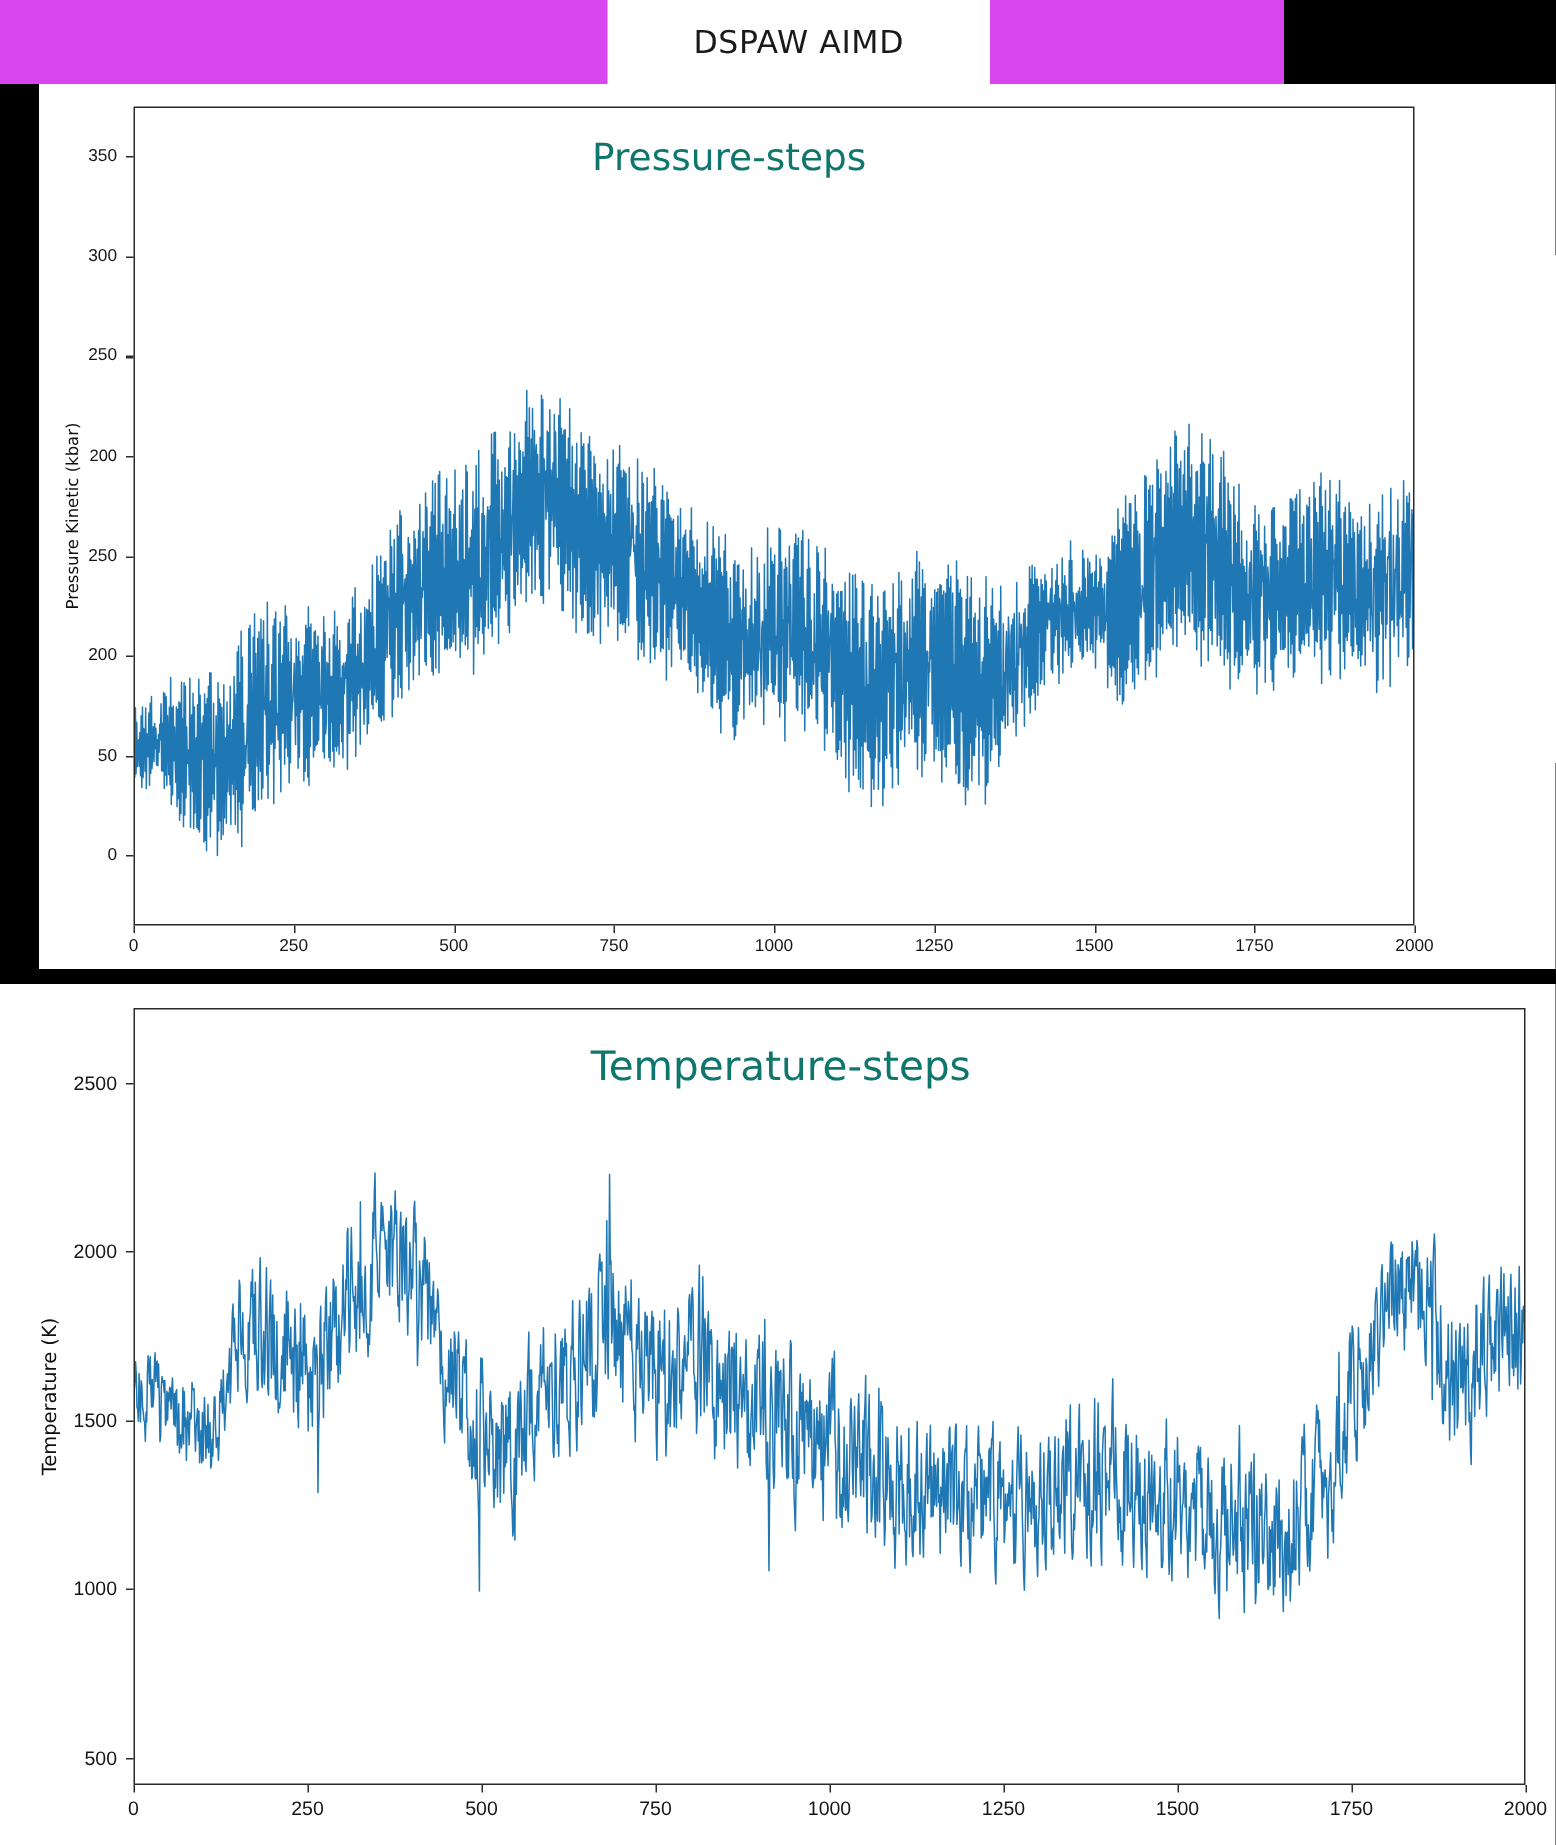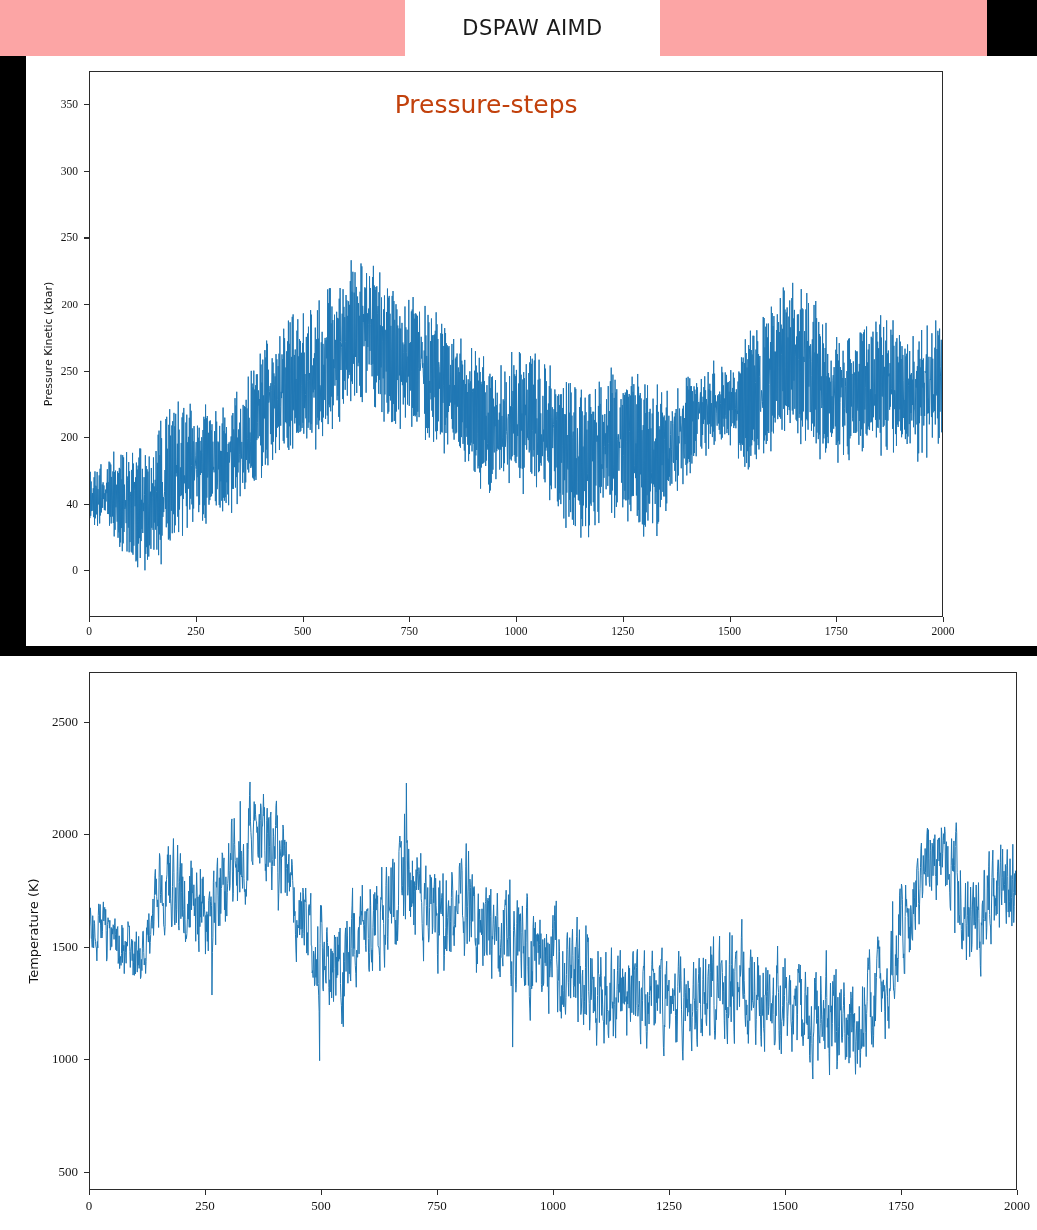--- a/index.html
+++ b/index.html
@@ -4,22 +4,23 @@
 <title>DSPAW AIMD</title>
 <style>
   html,body{margin:0;padding:0;background:#000;}
   body{
     width:1037px;height:1230px;position:relative;overflow:hidden;
     font-family:"DejaVu Sans","Liberation Sans",sans-serif;
   }
 
   
   #title-band{
-    position:absolute;left:0;top:0;width:987px;height:56px;
-    background:#fca5a5;
+    position:absolute;left:0;top:0;width:820px;height:56px;
+    background:#d946ef;
+    padding-left:36px;
   }
   #title-tab{
     position:absolute;left:405px;top:0;width:255px;height:56px;
     background:#fff;display:flex;align-items:center;justify-content:center;
   }
   #title-text{
     font-size:21px;color:#1a1a1a;letter-spacing:.4px;
     font-family:"DejaVu Sans","Liberation Sans",sans-serif;
   }
 
@@ -39,35 +40,35 @@
     border:1.1px solid #2b2b2b;background:#fff;
   }
 
   
   .tick{position:absolute;background:#2b2b2b;}
   .tick-y{width:5px;height:1.1px;}
   .tick-x{width:1.1px;height:5px;}
 
   .ticklabel{
     position:absolute;color:#151515;
-    font-family:Liberation Serif, serif;
+    font-family:Liberation Sans, sans-serif;
     white-space:nowrap;
   }
   .ticklabel-y{text-align:right;transform:translateY(-50%);}
   .ticklabel-x{text-align:center;transform:translateX(-50%);}
 
   .axis-title{
     position:absolute;color:#101010;white-space:nowrap;
     font-family:"DejaVu Sans","Liberation Sans",sans-serif;
   }
   .axis-title-y{
     transform-origin:0 0;transform:rotate(-90deg);
   }
   .plot-title{
-    position:absolute;color:#c2410c;white-space:nowrap;
+    position:absolute;color:#0f766e;white-space:nowrap;
     transform:translateX(-50%);
     font-family:"DejaVu Sans","Liberation Sans",sans-serif;
     text-align:right;
   }
   svg{display:block;}
   .series-path{fill:none;stroke-linejoin:round;stroke-linecap:round;}
 </style>
 </head>
 <body>
 
@@ -79,21 +80,21 @@
     <span id="title-text">DSPAW AIMD</span>
   </div>
 </div>
 
 <div class="figure" id="fig-pressure">
   <div class="plot-area" id="plot-pressure" style="left: 0px; top: 0px; width: 1011px; height: 590px;">
       <div class="axes-frame" style="left: 63px; top: 15px; width: 854px; height: 546px;"></div>
       <div class="tick tick-y" style="left: 58px; top: 514.39px;"></div>
       <div class="ticklabel ticklabel-y" style="font-size: 11.5px; left: 0px; width: 52px; top: 514.39px;">0</div>
       <div class="tick tick-y" style="left: 58px; top: 447.805px;"></div>
-      <div class="ticklabel ticklabel-y" style="font-size: 11.5px; left: 0px; width: 52px; top: 447.805px;">40</div>
+      <div class="ticklabel ticklabel-y" style="font-size: 11.5px; left: 0px; width: 52px; top: 447.805px;">50</div>
       <div class="tick tick-y" style="left: 58px; top: 381.22px;"></div>
       <div class="ticklabel ticklabel-y" style="font-size: 11.5px; left: 0px; width: 52px; top: 381.22px;">200</div>
       <div class="tick tick-y" style="left: 58px; top: 314.634px;"></div>
       <div class="ticklabel ticklabel-y" style="font-size: 11.5px; left: 0px; width: 52px; top: 314.634px;">250</div>
       <div class="tick tick-y" style="left: 58px; top: 248.049px;"></div>
       <div class="ticklabel ticklabel-y" style="font-size: 11px; left: 0px; width: 52px; top: 248.049px;">200</div>
       <div class="tick tick-y" style="left: 58px; top: 181.463px;"></div>
       <div class="ticklabel ticklabel-y" style="font-size: 11.5px; left: 0px; width: 52px; top: 181.463px;">250</div>
       <div class="tick tick-y" style="left: 58px; top: 114.878px;"></div>
       <div class="ticklabel ticklabel-y" style="font-size: 11.5px; left: 0px; width: 52px; top: 114.878px;">300</div>
@@ -150,17 +151,18 @@
       <div class="ticklabel ticklabel-x" style="font-size: 13px; left: 553px; top: 542px;">1000</div>
       <div class="tick tick-x" style="left: 669px; top: 534px;"></div>
       <div class="ticklabel ticklabel-x" style="font-size: 13px; left: 669px; top: 542px;">1250</div>
       <div class="tick tick-x" style="left: 785px; top: 534px;"></div>
       <div class="ticklabel ticklabel-x" style="font-size: 13px; left: 785px; top: 542px;">1500</div>
       <div class="tick tick-x" style="left: 901px; top: 534px;"></div>
       <div class="ticklabel ticklabel-x" style="font-size: 13px; left: 901px; top: 542px;">1750</div>
       <div class="tick tick-x" style="left: 1017px; top: 534px;"></div>
       <div class="ticklabel ticklabel-x" style="font-size: 13px; left: 1017px; top: 542px;">2000</div>
       <div class="axis-title axis-title-y" style="font-size: 13px; left: 26px; top: 275px; transform: rotate(-90deg) translateX(-50%);">Temperature (K)</div>
+      <div class="plot-title" style="font-size: 27px; left: 520.52px; top: 40px;">Temperature-steps</div>
       <svg width="926" height="516" style="position: absolute; left: 90px; top: 17px;">
         <path class="series-path" d="M-1.00 273.16L-0.54 254.07L-0.07 248.59L0.39 234.85L0.86 243.88L1.32 265.26L1.78 266.28L2.25 274.44L2.71 242.71L3.18 260.30L3.64 274.99L4.10 247.50L4.57 250.59L5.03 264.88L5.50 268.39L5.96 273.89L6.42 275.06L6.89 287.89L7.35 268.45L7.82 274.91L8.28 242.65L8.74 230.89L9.21 237.25L9.67 249.57L10.14 231.45L10.60 252.91L11.06 265.02L11.53 246.69L11.99 264.99L12.46 258.32L12.92 237.97L13.38 228.89L13.85 247.96L14.31 235.83L14.78 234.33L15.24 252.02L15.70 236.34L16.17 257.61L16.63 288.09L17.10 284.92L17.56 251.75L18.02 244.71L18.49 248.51L18.95 247.40L19.42 255.14L19.88 247.37L20.34 277.18L20.81 274.37L21.27 254.47L21.74 273.70L22.20 255.67L22.66 261.13L23.13 251.76L23.59 252.85L24.06 266.34L24.52 252.76L24.98 245.60L25.45 261.86L25.91 276.79L26.38 255.97L26.84 277.92L27.30 255.00L27.77 253.52L28.23 290.51L28.70 284.08L29.16 262.79L29.62 295.62L30.09 287.03L30.55 283.47L31.02 292.38L31.48 280.42L31.94 252.10L32.41 289.62L32.87 254.75L33.34 277.78L33.80 272.27L34.26 300.65L34.73 278.14L35.19 268.14L35.66 279.45L36.12 290.26L36.58 268.93L37.05 273.25L37.51 272.00L37.98 248.60L38.44 252.66L38.90 253.69L39.37 252.81L39.83 278.33L40.30 294.46L40.76 278.22L41.22 273.21L41.69 266.24L42.15 287.66L42.62 267.63L43.08 302.10L43.54 289.83L44.01 280.71L44.47 302.32L44.94 268.67L45.40 300.90L45.86 274.72L46.33 258.74L46.79 277.04L47.26 299.12L47.72 277.63L48.18 292.22L48.65 263.35L49.11 295.36L49.58 279.81L50.04 275.35L50.50 305.63L50.97 303.76L51.43 286.42L51.90 297.61L52.36 275.15L52.82 258.48L53.29 258.18L53.75 279.68L54.22 291.98L54.68 287.18L55.14 285.26L55.61 300.51L56.07 288.72L56.54 254.74L57.00 261.57L57.46 246.91L57.93 260.59L58.39 269.09L58.86 240.54L59.32 262.24L59.78 280.51L60.25 269.65L60.71 261.44L61.18 249.31L61.64 242.88L62.10 255.30L62.57 240.23L63.03 225.99L63.50 262.34L63.96 248.79L64.42 222.48L64.89 202.75L65.35 196.35L65.82 221.45L66.28 205.83L66.74 223.56L67.21 234.01L67.67 226.86L68.14 234.60L68.60 254.48L69.06 204.71L69.53 180.47L69.99 184.50L70.46 221.46L70.92 229.88L71.38 219.74L71.85 202.22L72.31 232.06L72.78 232.85L73.24 230.17L73.70 251.88L74.17 254.59L74.63 262.22L75.10 253.47L75.56 208.73L76.02 233.51L76.49 206.36L76.95 201.88L77.42 181.73L77.88 191.24L78.34 173.35L78.81 222.45L79.27 189.96L79.74 229.99L80.20 181.88L80.66 225.29L81.13 233.93L81.59 253.94L82.06 252.95L82.52 213.25L82.98 184.04L83.45 165.56L83.91 199.22L84.38 246.93L84.84 252.02L85.30 230.15L85.77 214.61L86.23 249.87L86.70 236.77L87.16 198.79L87.62 172.09L88.09 209.59L88.55 252.58L89.02 257.11L89.48 208.90L89.94 193.61L90.41 180.40L90.87 245.73L91.34 219.72L91.80 190.35L92.26 243.55L92.73 203.75L93.19 236.39L93.66 258.94L94.12 260.11L94.58 207.99L95.05 246.76L95.51 268.86L95.98 262.51L96.44 265.64L96.90 260.48L97.37 246.22L97.83 230.92L98.30 246.18L98.76 218.09L99.22 254.32L99.69 203.10L100.15 254.21L100.62 209.93L101.08 187.75L101.54 236.85L102.01 194.81L102.47 220.14L102.94 220.78L103.40 232.61L103.86 211.79L104.33 242.90L104.79 233.74L105.26 225.52L105.72 268.29L106.18 223.64L106.65 199.68L107.11 219.08L107.58 261.27L108.04 223.75L108.50 267.25L108.97 278.82L109.43 221.79L109.90 253.69L110.36 196.18L110.82 244.15L111.29 228.74L111.75 249.53L112.22 205.73L112.68 230.27L113.14 203.85L113.61 243.40L114.07 222.96L114.54 236.81L115.00 242.27L115.46 281.07L115.93 242.39L116.39 258.74L116.86 238.70L117.32 268.36L117.78 241.53L118.25 277.90L118.71 227.42L119.18 222.85L119.64 218.65L120.10 243.26L120.57 228.62L121.03 223.65L121.50 232.81L121.96 322.03L122.42 279.58L122.89 264.82L123.35 209.26L123.82 197.80L124.28 249.73L124.74 229.78L125.21 237.96L125.67 271.98L126.14 208.81L126.60 214.25L127.06 193.29L127.53 184.92L127.99 222.13L128.46 252.91L128.92 228.16L129.38 204.76L129.85 252.75L130.31 195.32L130.78 240.61L131.24 215.45L131.70 213.10L132.17 179.79L132.63 181.94L133.10 211.71L133.56 190.02L134.02 184.88L134.49 236.79L134.95 218.35L135.42 248.52L135.88 203.82L136.34 227.94L136.81 243.07L137.27 219.74L137.74 210.42L138.20 202.84L138.66 170.27L139.13 197.38L139.59 217.41L140.06 212.71L140.52 180.33L140.98 186.86L141.45 149.06L141.91 145.91L142.38 198.05L142.84 228.47L143.30 220.34L143.77 169.77L144.23 145.29L144.70 171.62L145.16 187.56L145.62 194.40L146.09 191.51L146.55 212.46L147.02 184.72L147.48 227.87L147.94 197.26L148.41 198.88L148.87 168.31L149.34 178.11L149.80 219.21L150.26 128.22L150.73 201.62L151.19 177.99L151.66 203.90L152.12 203.02L152.58 215.42L153.05 183.39L153.51 171.15L153.98 205.45L154.44 218.62L154.90 216.22L155.37 231.53L155.83 216.49L156.30 223.41L156.76 207.60L157.22 170.03L157.69 207.43L158.15 176.64L158.62 135.43L159.08 152.58L159.54 122.33L160.01 108.97L160.47 148.13L160.94 159.51L161.40 166.87L161.86 188.17L162.33 188.82L162.79 191.80L163.26 158.02L163.72 146.70L164.18 128.62L164.65 147.39L165.11 131.20L165.58 141.73L166.04 147.36L166.50 148.81L166.97 159.60L167.43 153.84L167.90 181.66L168.36 184.48L168.82 154.26L169.29 141.24L169.75 190.37L170.22 147.71L170.68 130.75L171.14 134.87L171.61 184.52L172.07 153.94L172.54 153.01L173.00 140.79L173.46 121.08L173.93 142.99L174.39 134.31L174.86 177.19L175.32 197.64L175.78 190.90L176.25 208.18L176.71 147.24L177.18 135.15L177.64 160.79L178.10 193.85L178.57 145.17L179.03 144.40L179.50 173.39L179.96 189.47L180.42 142.83L180.89 139.06L181.35 193.77L181.82 217.01L182.28 193.44L182.74 186.76L183.21 155.41L183.67 163.37L184.14 192.91L184.60 173.38L185.06 185.74L185.53 152.53L185.99 132.27L186.46 127.91L186.92 155.01L187.38 142.54L187.85 199.84L188.31 237.38L188.78 220.84L189.24 206.05L189.70 167.68L190.17 175.46L190.63 183.15L191.10 220.25L191.56 185.19L192.02 167.39L192.49 183.54L192.95 151.99L193.42 155.28L193.88 182.45L194.34 172.58L194.81 166.93L195.27 219.63L195.74 180.34L196.20 168.85L196.66 195.53L197.13 222.83L197.59 191.37L198.06 209.61L198.52 188.76L198.98 181.27L199.45 218.27L199.91 200.65L200.38 213.91L200.84 199.40L201.30 202.14L201.77 186.26L202.23 191.31L202.70 207.52L203.16 217.69L203.62 249.49L204.09 214.42L204.55 242.82L205.02 238.37L205.48 261.17L205.94 277.98L206.41 288.93L206.87 247.24L207.34 264.51L207.80 252.09L208.26 253.37L208.73 254.93L209.19 227.19L209.66 262.02L210.12 246.68L210.58 219.62L211.05 256.29L211.51 228.49L211.98 265.10L212.44 256.42L212.90 215.05L213.37 219.63L213.83 260.43L214.30 272.26L214.76 226.76L215.22 228.95L215.69 214.99L216.15 230.60L216.62 280.10L217.08 278.36L217.54 259.58L218.01 282.19L218.47 235.92L218.94 231.57L219.40 231.71L219.86 242.23L220.33 232.29L220.79 220.18L221.26 272.47L221.72 272.61L222.18 299.98L222.65 297.58L223.11 304.56L223.58 278.07L224.04 282.08L224.50 312.79L224.97 311.07L225.43 274.17L225.90 304.38L226.36 286.41L226.82 312.24L227.29 312.99L227.75 253.49L228.22 310.45L228.68 322.87L229.14 338.23L229.61 387.70L230.07 270.56L230.54 232.35L231.00 248.83L231.46 232.60L231.93 250.19L232.39 274.89L232.86 314.98L233.32 318.06L233.78 275.85L234.25 268.92L234.71 297.04L235.18 293.15L235.64 307.86L236.10 310.25L236.57 258.30L237.03 254.50L237.50 269.45L237.96 283.47L238.42 273.10L238.89 314.57L239.35 331.96L239.82 306.74L240.28 318.95L240.74 275.92L241.21 275.87L241.67 325.02L242.14 278.15L242.60 299.28L243.06 280.16L243.53 328.54L243.99 295.58L244.46 262.08L244.92 265.62L245.38 264.14L245.85 322.49L246.31 283.99L246.78 304.81L247.24 263.85L247.70 302.16L248.17 271.88L248.63 288.28L249.10 258.92L249.56 286.13L250.02 255.02L250.49 310.67L250.95 324.74L251.42 332.82L251.88 350.93L252.34 345.95L252.81 299.34L253.27 353.75L253.74 279.78L254.20 323.25L254.66 288.39L255.13 261.85L255.59 254.88L256.06 298.49L256.52 271.99L256.98 248.03L257.45 262.94L257.91 310.25L258.38 279.37L258.84 280.27L259.30 300.81L259.77 253.93L260.23 302.00L260.70 308.02L261.16 275.43L261.62 245.25L262.09 232.15L262.55 214.93L263.02 283.43L263.48 240.35L263.94 275.44L264.41 240.32L264.87 281.52L265.34 292.78L265.80 300.69L266.26 314.23L266.73 277.16L267.19 284.16L267.66 284.13L268.12 257.72L268.58 254.35L269.05 280.90L269.51 243.63L269.98 243.73L270.44 223.46L270.90 251.80L271.37 238.32L271.83 242.19L272.30 212.10L272.76 248.23L273.22 247.14L273.69 252.20L274.15 266.78L274.62 251.80L275.08 238.30L275.54 272.35L276.01 278.67L276.47 238.13L276.94 236.31L277.40 237.84L277.86 235.52L278.33 265.52L278.79 294.91L279.26 298.54L279.72 279.74L280.18 216.31L280.65 232.75L281.11 274.29L281.58 289.23L282.04 276.96L282.50 297.80L282.97 254.34L283.43 237.53L283.90 221.31L284.36 262.44L284.82 219.39L285.29 262.17L285.75 225.71L286.22 237.09L286.68 213.14L287.14 230.67L287.61 222.74L288.07 272.71L288.54 274.01L289.00 274.93L289.46 282.73L289.93 297.89L290.39 239.05L290.86 224.41L291.32 226.42L291.78 194.11L292.25 230.21L292.71 246.80L293.18 232.41L293.64 250.54L294.10 278.15L294.57 294.36L295.03 261.86L295.50 271.54L295.96 212.45L296.42 194.04L296.89 210.81L297.35 263.31L297.82 276.62L298.28 245.40L298.74 203.29L299.21 232.99L299.67 237.66L300.14 238.52L300.60 240.66L301.06 194.57L301.53 250.29L301.99 220.00L302.46 194.01L302.92 185.88L303.38 244.06L303.85 206.28L304.31 189.54L304.78 244.51L305.24 271.11L305.70 247.03L306.17 271.59L306.63 257.08L307.10 237.21L307.56 267.82L308.02 252.20L308.49 232.23L308.95 178.70L309.42 169.67L309.88 163.03L310.34 174.35L310.81 171.51L311.27 168.27L311.74 217.75L312.20 222.16L312.66 212.79L313.13 184.21L313.59 242.88L314.06 203.11L314.52 140.88L314.98 223.31L315.45 246.16L315.91 187.10L316.38 110.07L316.84 169.64L317.30 167.48L317.77 222.28L318.23 214.18L318.70 175.95L319.16 196.70L319.62 238.01L320.09 199.63L320.55 243.79L321.02 207.23L321.48 233.98L321.94 232.79L322.41 187.82L322.87 230.34L323.34 203.13L323.80 252.03L324.26 208.53L324.73 218.39L325.19 261.64L325.66 212.26L326.12 196.59L326.58 216.89L327.05 184.46L327.51 198.29L327.98 207.88L328.44 216.91L328.90 194.61L329.37 200.21L329.83 214.79L330.30 220.30L330.76 180.28L331.22 225.88L331.69 229.59L332.15 250.69L332.62 267.29L333.08 264.47L333.54 288.13L334.01 233.26L334.47 210.19L334.94 226.30L335.40 209.42L335.86 192.72L336.33 232.45L336.79 252.22L337.26 240.90L337.72 214.52L338.18 254.59L338.65 269.17L339.11 264.93L339.58 234.26L340.04 201.80L340.50 205.21L340.97 230.99L341.43 204.50L341.90 225.53L342.36 260.74L342.82 254.44L343.29 214.88L343.75 229.84L344.22 211.66L344.68 201.24L345.14 259.32L345.61 205.22L346.07 232.22L346.54 242.49L347.00 240.48L347.46 281.74L347.93 300.58L348.39 260.48L348.86 214.52L349.32 262.35L349.78 207.66L350.25 228.03L350.71 239.78L351.18 240.91L351.64 224.55L352.10 220.31L352.57 243.05L353.03 200.47L353.50 262.92L353.96 297.65L354.42 282.37L354.89 263.02L355.35 276.06L355.82 254.31L356.28 207.44L356.74 277.97L357.21 262.52L357.67 244.46L358.14 233.44L358.60 227.56L359.06 254.12L359.53 278.14L359.99 232.90L360.46 248.23L360.92 278.85L361.38 224.39L361.85 199.21L362.31 203.07L362.78 217.82L363.24 262.25L363.70 253.76L364.17 272.79L364.63 251.45L365.10 233.11L365.56 254.20L366.02 225.04L366.49 217.58L366.95 237.39L367.42 239.39L367.88 241.03L368.34 221.90L368.81 230.40L369.27 193.91L369.74 190.08L370.20 206.68L370.66 220.44L371.13 190.81L371.59 185.58L372.06 197.26L372.52 242.74L372.98 244.97L373.45 259.87L373.91 248.52L374.38 282.68L374.84 268.78L375.30 233.97L375.77 193.17L376.23 170.53L376.70 244.15L377.16 270.80L377.62 233.81L378.09 211.95L378.55 178.13L379.02 218.48L379.48 268.41L379.94 206.11L380.41 214.60L380.87 248.63L381.34 264.15L381.80 211.15L382.26 201.37L382.73 248.37L383.19 214.62L383.66 222.91L384.12 213.53L384.58 221.92L385.05 267.08L385.51 272.39L385.98 265.25L386.44 299.54L386.90 274.34L387.37 290.96L387.83 241.03L388.30 220.73L388.76 271.43L389.22 246.67L389.69 236.06L390.15 259.45L390.62 247.19L391.08 252.88L391.54 261.88L392.01 235.80L392.47 261.53L392.94 292.80L393.40 229.66L393.86 232.31L394.33 282.66L394.79 278.69L395.26 230.67L395.72 228.51L396.18 214.45L396.65 281.03L397.11 282.27L397.58 226.50L398.04 225.07L398.50 227.36L398.97 267.40L399.43 222.29L399.90 281.67L400.36 243.70L400.82 216.08L401.29 276.79L401.75 305.64L402.22 263.31L402.68 266.21L403.14 246.39L403.61 231.87L404.07 250.82L404.54 271.61L405.00 259.61L405.46 243.31L405.93 253.99L406.39 267.80L406.86 242.38L407.32 220.19L407.78 243.70L408.25 295.42L408.71 254.17L409.18 298.54L409.64 282.61L410.10 304.03L410.57 274.18L411.03 265.57L411.50 250.02L411.96 284.36L412.42 285.22L412.89 293.17L413.35 237.01L413.82 258.96L414.28 281.55L414.74 234.56L415.21 226.69L415.67 232.12L416.14 217.21L416.60 253.94L417.06 283.34L417.53 266.71L417.99 264.65L418.46 221.68L418.92 283.34L419.38 263.59L419.85 206.70L420.31 256.14L420.78 301.45L421.24 312.99L421.70 288.51L422.17 311.33L422.63 374.08L423.10 319.14L423.56 257.38L424.02 238.17L424.49 253.69L424.95 264.91L425.42 303.89L425.88 319.20L426.34 311.83L426.81 250.32L427.27 227.39L427.74 282.41L428.20 239.74L428.66 234.54L429.13 278.41L429.59 241.48L430.06 248.02L430.52 240.70L430.98 285.86L431.45 304.80L431.91 259.32L432.38 232.95L432.84 253.94L433.30 280.31L433.77 273.27L434.23 305.19L434.70 312.88L435.16 256.81L435.62 311.98L436.09 269.83L436.55 234.87L437.02 220.59L437.48 223.57L437.94 293.63L438.41 312.46L438.87 284.13L439.34 323.72L439.80 335.95L440.26 347.53L440.73 314.55L441.19 268.21L441.66 315.82L442.12 298.30L442.58 312.80L443.05 254.10L443.51 243.05L443.98 273.27L444.44 255.26L444.90 287.74L445.37 249.32L445.83 283.04L446.30 309.33L446.76 261.52L447.22 268.25L447.69 260.52L448.15 279.84L448.62 261.63L449.08 291.57L449.54 271.49L450.01 246.85L450.47 285.26L450.94 260.61L451.40 311.66L451.86 318.87L452.33 314.45L452.79 266.49L453.26 312.61L453.72 309.96L454.18 278.93L454.65 265.27L455.11 289.85L455.58 274.51L456.04 292.92L456.50 261.01L456.97 282.68L457.43 313.51L457.90 269.74L458.36 317.14L458.82 340.73L459.29 270.95L459.75 304.09L460.22 295.22L460.68 285.67L461.14 263.60L461.61 288.79L462.07 304.18L462.54 255.32L463.00 242.24L463.46 283.02L463.93 270.33L464.39 248.54L464.86 232.69L465.32 266.95L465.78 242.25L466.25 227.91L466.71 286.20L467.18 295.16L467.64 339.14L468.10 308.37L468.57 307.48L469.03 266.40L469.50 278.26L469.96 337.43L470.42 338.52L470.89 323.32L471.35 345.31L471.82 312.42L472.28 331.57L472.74 278.27L473.21 317.55L473.67 333.99L474.14 331.92L474.60 290.00L475.06 332.94L475.53 341.42L475.99 324.56L476.46 301.72L476.92 264.61L477.38 259.50L477.85 276.46L478.31 309.52L478.78 323.25L479.24 285.08L479.70 264.70L480.17 290.96L480.63 325.12L481.10 291.89L481.56 305.10L482.02 269.14L482.49 256.21L482.95 282.29L483.42 312.69L483.88 324.10L484.34 296.24L484.81 313.33L485.27 274.08L485.74 324.78L486.20 273.14L486.66 263.30L487.13 244.00L487.59 317.00L488.06 348.99L488.52 285.49L488.98 274.39L489.45 256.70L489.91 310.63L490.38 293.04L490.84 341.55L491.30 338.07L491.77 324.85L492.23 302.32L492.70 297.12L493.16 335.17L493.62 351.80L494.09 312.03L494.55 328.65L495.02 341.01L495.48 294.62L495.94 252.57L496.41 341.73L496.87 283.17L497.34 261.46L497.80 268.90L498.26 264.73L498.73 318.27L499.19 330.28L499.66 357.18L500.12 345.91L500.58 285.06L501.05 326.79L501.51 319.96L501.98 285.51L502.44 303.86L502.90 307.16L503.37 340.03L503.83 303.90L504.30 326.78L504.76 338.24L505.22 314.33L505.69 349.63L506.15 345.47L506.62 372.47L507.08 352.94L507.54 322.55L508.01 278.16L508.47 300.60L508.94 301.91L509.40 349.60L509.86 304.07L510.33 313.46L510.79 284.20L511.26 302.76L511.72 342.41L512.18 316.60L512.65 331.10L513.11 346.91L513.58 348.67L514.04 370.32L514.50 349.06L514.97 303.53L515.43 322.22L515.90 279.10L516.36 351.53L516.82 313.05L517.29 336.37L517.75 338.28L518.22 361.12L518.68 364.76L519.14 337.59L519.61 348.32L520.07 309.84L520.54 347.41L521.00 294.86L521.46 274.70L521.93 327.74L522.39 335.34L522.86 328.84L523.32 363.16L523.78 331.95L524.25 296.03L524.71 331.41L525.18 347.77L525.64 365.10L526.10 324.50L526.57 346.18L527.03 316.50L527.50 297.48L527.96 282.75L528.42 329.36L528.89 311.17L529.35 319.34L529.82 294.51L530.28 277.23L530.74 338.26L531.21 304.73L531.67 337.73L532.14 337.74L532.60 295.74L533.06 330.38L533.53 303.84L533.99 321.89L534.46 331.26L534.92 303.30L535.38 299.18L535.85 328.61L536.31 323.56L536.78 362.45L537.24 318.47L537.70 331.06L538.17 320.24L538.63 292.61L539.10 335.13L539.56 295.16L540.02 326.12L540.49 348.65L540.95 316.18L541.42 302.78L541.88 339.73L542.34 307.01L542.81 280.13L543.27 278.32L543.74 341.60L544.20 297.50L544.66 293.98L545.13 290.43L545.59 343.01L546.06 332.63L546.52 294.26L546.98 279.12L547.45 276.31L547.91 343.31L548.38 334.67L548.84 330.53L549.30 308.07L549.77 331.92L550.23 361.14L550.70 371.12L551.16 316.72L551.62 314.72L552.09 347.94L552.55 327.72L553.02 298.71L553.48 293.08L553.94 294.28L554.41 277.48L554.87 330.05L555.34 352.84L555.80 321.39L556.26 358.63L556.73 375.46L557.19 358.93L557.66 319.22L558.12 340.81L558.58 329.63L559.05 351.05L559.51 322.61L559.98 302.94L560.44 317.32L560.90 313.16L561.37 332.77L561.83 291.73L562.30 277.83L562.76 297.39L563.22 295.91L563.69 299.66L564.15 352.28L564.62 300.02L565.08 350.46L565.54 346.86L566.01 307.29L566.47 329.60L566.94 312.29L567.40 337.71L567.86 311.63L568.33 313.05L568.79 325.33L569.26 294.48L569.72 292.51L570.18 340.62L570.65 296.66L571.11 286.15L571.58 287.03L572.04 274.74L572.50 328.98L572.97 351.83L573.43 374.37L573.90 383.02L574.36 351.97L574.82 353.82L575.29 301.48L575.75 325.66L576.22 297.51L576.68 288.24L577.14 332.90L577.61 312.33L578.07 318.04L578.54 316.88L579.00 307.06L579.46 355.40L579.93 348.77L580.39 322.94L580.86 340.83L581.32 340.21L581.78 322.93L582.25 331.01L582.71 315.48L583.18 325.40L583.64 337.88L584.10 316.94L584.57 322.43L585.03 300.63L585.50 342.75L585.96 369.38L586.42 336.34L586.89 368.90L587.35 348.97L587.82 313.32L588.28 293.75L588.74 278.10L589.21 300.82L589.67 319.56L590.14 315.10L590.60 283.62L591.06 307.55L591.53 336.83L591.99 355.03L592.46 378.11L592.92 387.22L593.38 362.99L593.85 324.65L594.31 295.37L594.78 313.75L595.24 347.97L595.70 319.70L596.17 311.34L596.63 334.72L597.10 326.22L597.56 343.10L598.02 307.87L598.49 314.21L598.95 339.23L599.42 315.31L599.88 358.19L600.34 354.72L600.81 330.87L601.27 363.97L601.74 378.02L602.20 344.39L602.66 338.72L603.13 311.69L603.59 289.03L604.06 324.96L604.52 327.34L604.98 356.29L605.45 350.14L605.91 295.44L606.38 337.42L606.84 366.22L607.30 373.65L607.77 335.53L608.23 310.59L608.70 300.56L609.16 285.16L609.62 329.91L610.09 294.38L610.55 331.19L611.02 359.84L611.48 354.66L611.94 345.82L612.41 363.09L612.87 306.51L613.34 284.89L613.80 318.73L614.26 330.91L614.73 319.29L615.19 341.58L615.66 286.24L616.12 348.87L616.58 352.69L617.05 330.30L617.51 335.76L617.98 303.33L618.44 295.51L618.90 291.15L619.37 336.18L619.83 362.48L620.30 299.67L620.76 273.46L621.22 323.94L621.69 281.73L622.15 289.42L622.62 307.84L623.08 286.13L623.54 263.60L624.01 332.80L624.47 357.78L624.94 366.42L625.40 362.10L625.86 336.36L626.33 346.76L626.79 331.07L627.26 292.73L627.72 309.18L628.18 324.23L628.65 325.07L629.11 279.09L629.58 263.10L630.04 327.84L630.50 307.10L630.97 290.44L631.43 289.19L631.90 287.41L632.36 299.56L632.82 331.22L633.29 309.45L633.75 318.61L634.22 347.57L634.68 365.84L635.14 303.06L635.61 336.97L636.07 287.24L636.54 340.52L637.00 361.09L637.46 371.02L637.93 334.12L638.39 345.02L638.86 340.86L639.32 291.49L639.78 259.47L640.25 333.64L640.71 308.49L641.18 348.86L641.64 291.65L642.10 262.33L642.57 323.33L643.03 295.67L643.50 326.89L643.96 358.16L644.42 370.56L644.89 298.19L645.35 286.83L645.82 278.94L646.28 279.97L646.74 277.75L647.21 337.15L647.67 309.11L648.14 318.59L648.60 318.72L649.06 314.11L649.53 333.69L649.99 292.36L650.46 303.35L650.92 296.02L651.38 264.78L651.85 246.24L652.31 295.03L652.78 318.93L653.24 325.81L653.70 278.78L654.17 307.49L654.63 321.70L655.10 343.66L655.56 353.53L656.02 326.91L656.49 341.88L656.95 331.89L657.42 361.25L657.88 347.63L658.34 370.41L658.81 349.93L659.27 294.88L659.74 347.66L660.20 289.14L660.66 276.71L661.13 289.14L661.59 337.37L662.06 283.92L662.52 327.37L662.98 329.86L663.45 334.81L663.91 331.39L664.38 289.11L664.84 318.74L665.30 355.09L665.77 371.78L666.23 346.47L666.70 321.93L667.16 326.87L667.62 284.03L668.09 323.60L668.55 292.59L669.02 328.76L669.48 343.03L669.94 302.31L670.41 341.16L670.87 363.51L671.34 373.44L671.80 324.51L672.26 335.61L672.73 342.57L673.19 299.91L673.66 355.34L674.12 360.20L674.58 378.60L675.05 321.90L675.51 321.84L675.98 294.51L676.44 323.86L676.90 347.06L677.37 318.49L677.83 297.15L678.30 341.74L678.76 333.60L679.22 312.05L679.69 301.48L680.15 329.33L680.62 348.00L681.08 348.08L681.54 330.37L682.01 350.28L682.47 330.24L682.94 321.39L683.40 304.79L683.86 341.59L684.33 372.02L684.79 371.92L685.26 367.08L685.72 322.56L686.18 342.81L686.65 292.59L687.11 300.19L687.58 273.05L688.04 311.81L688.50 319.49L688.97 357.58L689.43 376.73L689.90 356.78L690.36 312.69L690.82 362.57L691.29 380.96L691.75 348.41L692.22 345.08L692.68 332.46L693.14 294.02L693.61 353.10L694.07 345.51L694.54 322.65L695.00 285.37L695.46 315.14L695.93 310.71L696.39 304.00L696.86 328.37L697.32 362.77L697.78 343.69L698.25 330.77L698.71 329.08L699.18 309.92L699.64 302.32L700.10 331.66L700.57 307.42L701.03 348.20L701.50 354.88L701.96 378.67L702.42 347.68L702.89 331.60L703.35 361.28L703.82 335.30L704.28 322.75L704.74 326.13L705.21 315.64L705.67 332.75L706.14 312.81L706.60 317.00L707.06 367.09L707.53 341.77L707.99 295.99L708.46 299.64L708.92 291.10L709.38 309.45L709.85 297.58L710.31 291.97L710.78 331.91L711.24 306.00L711.70 363.30L712.17 346.50L712.63 364.01L713.10 372.80L713.56 363.26L714.02 349.71L714.49 361.63L714.95 319.31L715.42 298.94L715.88 318.77L716.34 350.40L716.81 322.33L717.27 351.93L717.74 313.94L718.20 366.01L718.66 362.79L719.13 342.74L719.59 382.66L720.06 389.34L720.52 362.36L720.98 352.88L721.45 333.39L721.91 370.49L722.38 393.90L722.84 406.02L723.30 364.12L723.77 358.94L724.23 342.99L724.70 305.02L725.16 336.56L725.62 309.27L726.09 299.20L726.55 350.41L727.02 317.66L727.48 345.64L727.94 387.53L728.41 333.34L728.87 361.35L729.34 366.92L729.80 370.14L730.26 350.46L730.73 303.12L731.19 320.14L731.66 346.30L732.12 363.85L732.58 358.98L733.05 341.66L733.51 327.11L733.98 367.73L734.44 335.55L734.90 376.03L735.37 326.30L735.83 303.32L736.30 277.39L736.76 324.43L737.22 354.27L737.69 345.46L738.15 374.63L738.62 332.22L739.08 380.49L739.54 402.03L740.01 335.40L740.47 310.02L740.94 339.15L741.40 332.80L741.86 373.21L742.33 350.43L742.79 308.39L743.26 322.74L743.72 316.33L744.18 301.91L744.65 348.02L745.11 369.50L745.58 317.01L746.04 296.22L746.50 358.55L746.97 396.08L747.43 388.79L747.90 324.16L748.36 353.28L748.82 382.22L749.29 381.82L749.75 319.76L750.22 332.07L750.68 337.24L751.14 316.30L751.61 365.95L752.07 369.53L752.54 364.28L753.00 340.43L753.46 332.30L753.93 309.59L754.39 323.59L754.86 360.51L755.32 386.59L755.78 385.43L756.25 344.77L756.71 383.95L757.18 347.03L757.64 361.62L758.10 341.31L758.57 363.38L759.03 390.15L759.50 331.01L759.96 384.65L760.42 340.32L760.89 318.92L761.35 324.59L761.82 359.17L762.28 354.23L762.74 313.71L763.21 378.43L763.67 341.17L764.14 349.41L764.60 340.35L765.06 381.67L765.53 401.29L765.99 368.25L766.46 355.92L766.92 348.33L767.38 390.65L767.85 349.30L768.31 348.42L768.78 376.88L769.24 333.35L769.70 359.86L770.17 394.41L770.63 379.76L771.10 356.22L771.56 375.43L772.02 372.67L772.49 313.61L772.95 373.34L773.42 359.93L773.88 373.62L774.34 314.52L774.81 332.46L775.27 331.79L775.74 359.74L776.20 383.58L776.66 340.41L777.13 328.73L777.59 299.12L778.06 284.76L778.52 293.39L778.98 296.74L779.45 276.53L779.91 291.82L780.38 344.03L780.84 319.29L781.30 357.92L781.77 371.38L782.23 343.48L782.70 354.24L783.16 374.27L783.62 362.78L784.09 322.72L784.55 353.22L785.02 300.02L785.48 347.96L785.94 324.10L786.41 304.65L786.87 285.18L787.34 276.29L787.80 263.71L788.26 275.74L788.73 267.45L789.19 295.06L789.66 273.71L790.12 305.35L790.58 300.41L791.05 313.42L791.51 338.83L791.98 308.56L792.44 325.31L792.90 313.85L793.37 306.86L793.83 318.33L794.30 312.38L794.76 338.79L795.22 365.89L795.69 323.04L796.15 315.42L796.62 307.02L797.08 295.45L797.54 323.85L798.01 347.89L798.47 333.65L798.94 355.46L799.40 315.57L799.86 318.08L800.33 316.29L800.79 279.05L801.26 257.97L801.72 301.38L802.18 302.28L802.65 228.44L803.11 302.46L803.58 317.25L804.04 318.08L804.50 325.79L804.97 314.66L805.43 281.55L805.90 292.96L806.36 262.60L806.82 302.20L807.29 284.94L807.75 308.93L808.22 286.38L808.68 241.53L809.14 261.93L809.61 222.17L810.07 215.73L810.54 262.60L811.00 232.48L811.46 211.05L811.93 213.79L812.39 226.60L812.86 265.94L813.32 285.03L813.78 280.82L814.25 300.42L814.71 300.92L815.18 243.48L815.64 212.07L816.10 233.16L816.57 226.34L817.03 239.46L817.50 235.28L817.96 244.68L818.42 265.29L818.89 235.52L819.35 279.16L819.82 253.95L820.28 276.99L820.74 232.51L821.21 238.10L821.67 260.00L822.14 265.72L822.60 267.30L823.06 216.19L823.53 240.99L823.99 209.41L824.46 224.87L824.92 244.37L825.38 256.74L825.85 207.64L826.31 234.04L826.78 195.82L827.24 189.86L827.70 185.44L828.17 197.57L828.63 230.52L829.10 251.26L829.56 231.20L830.02 215.74L830.49 194.78L830.95 175.28L831.42 170.03L831.88 202.27L832.34 224.85L832.81 218.71L833.27 182.50L833.74 198.56L834.20 201.22L834.66 198.10L835.13 175.51L835.59 199.63L836.06 212.49L836.52 179.02L836.98 160.77L837.45 155.06L837.91 203.85L838.38 156.67L838.84 185.23L839.30 209.22L839.77 213.61L840.23 167.01L840.70 177.62L841.16 206.87L841.62 217.57L842.09 170.12L842.55 175.07L843.02 202.78L843.48 175.97L843.94 165.68L844.41 192.84L844.87 161.68L845.34 202.12L845.80 203.26L846.26 226.94L846.73 186.25L847.19 212.27L847.66 167.01L848.12 166.78L848.58 165.31L849.05 188.06L849.51 164.80L849.98 193.06L850.44 179.85L850.90 201.84L851.37 154.77L851.83 162.25L852.30 194.26L852.76 180.67L853.22 167.67L853.69 160.66L854.15 171.01L854.62 153.93L855.08 158.52L855.54 213.10L856.01 178.49L856.47 168.74L856.94 211.99L857.40 199.97L857.86 173.21L858.33 206.23L858.79 206.39L859.26 201.17L859.72 219.12L860.18 233.86L860.65 237.39L861.11 192.42L861.58 165.64L862.04 189.74L862.50 197.67L862.97 185.50L863.43 198.40L863.90 167.94L864.36 192.36L864.82 259.95L865.29 173.48L865.75 158.57L866.22 149.67L866.68 159.76L867.14 199.34L867.61 208.92L868.07 249.78L868.54 208.35L869.00 241.56L869.46 243.08L869.93 251.86L870.39 197.52L870.86 224.11L871.32 256.36L871.78 275.72L872.25 276.13L872.71 249.91L873.18 267.04L873.64 267.47L874.10 234.29L874.57 245.88L875.03 242.03L875.50 209.99L875.96 250.33L876.42 286.97L876.89 252.43L877.35 242.35L877.82 208.58L878.28 263.64L878.74 234.20L879.21 236.04L879.67 283.71L880.14 243.17L880.60 214.05L881.06 236.50L881.53 279.03L881.99 271.45L882.46 232.01L882.92 216.98L883.38 209.35L883.85 252.11L884.31 251.81L884.78 224.42L885.24 255.58L885.70 248.76L886.17 211.98L886.63 235.83L887.10 276.78L887.56 233.75L888.02 236.85L888.49 209.63L888.95 245.46L889.42 274.86L889.88 268.70L890.34 292.70L890.81 303.39L891.27 249.73L891.74 252.21L892.20 231.69L892.66 227.78L893.13 271.32L893.59 245.67L894.06 197.16L894.52 197.30L894.98 248.02L895.45 246.62L895.91 239.32L896.38 266.29L896.84 254.68L897.30 202.62L897.77 215.25L898.23 236.95L898.70 193.82L899.16 178.39L899.62 241.51L900.09 250.62L900.55 254.04L901.02 271.17L901.48 235.98L901.94 204.45L902.41 187.87L902.87 177.14L903.34 223.23L903.80 205.06L904.26 247.40L904.73 222.62L905.19 232.89L905.66 225.31L906.12 242.42L906.58 207.70L907.05 241.00L907.51 198.91L907.98 186.66L908.44 187.09L908.90 213.24L909.37 254.41L909.83 205.11L910.30 189.73L910.76 171.79L911.22 218.73L911.69 232.01L912.15 204.55L912.62 176.10L913.08 217.55L913.54 213.09L914.01 198.09L914.47 211.41L914.94 230.03L915.40 191.52L915.86 233.93L916.33 250.63L916.79 192.38L917.26 176.44L917.72 203.52L918.18 239.06L918.65 216.75L919.11 244.18L919.58 228.13L920.04 185.72L920.50 238.44L920.97 202.48L921.43 224.48L921.90 253.04L922.36 206.40L922.82 171.26L923.29 219.49L923.75 249.60L924.22 233.25L924.68 200.52L925.14 222.12L925.61 197.77L926.07 207.72L926.54 207.31L927.00 191.26" stroke="#1f77b4" stroke-width="1"></path>
       </svg>
     </div>
 </div>
 
 </body></html>

